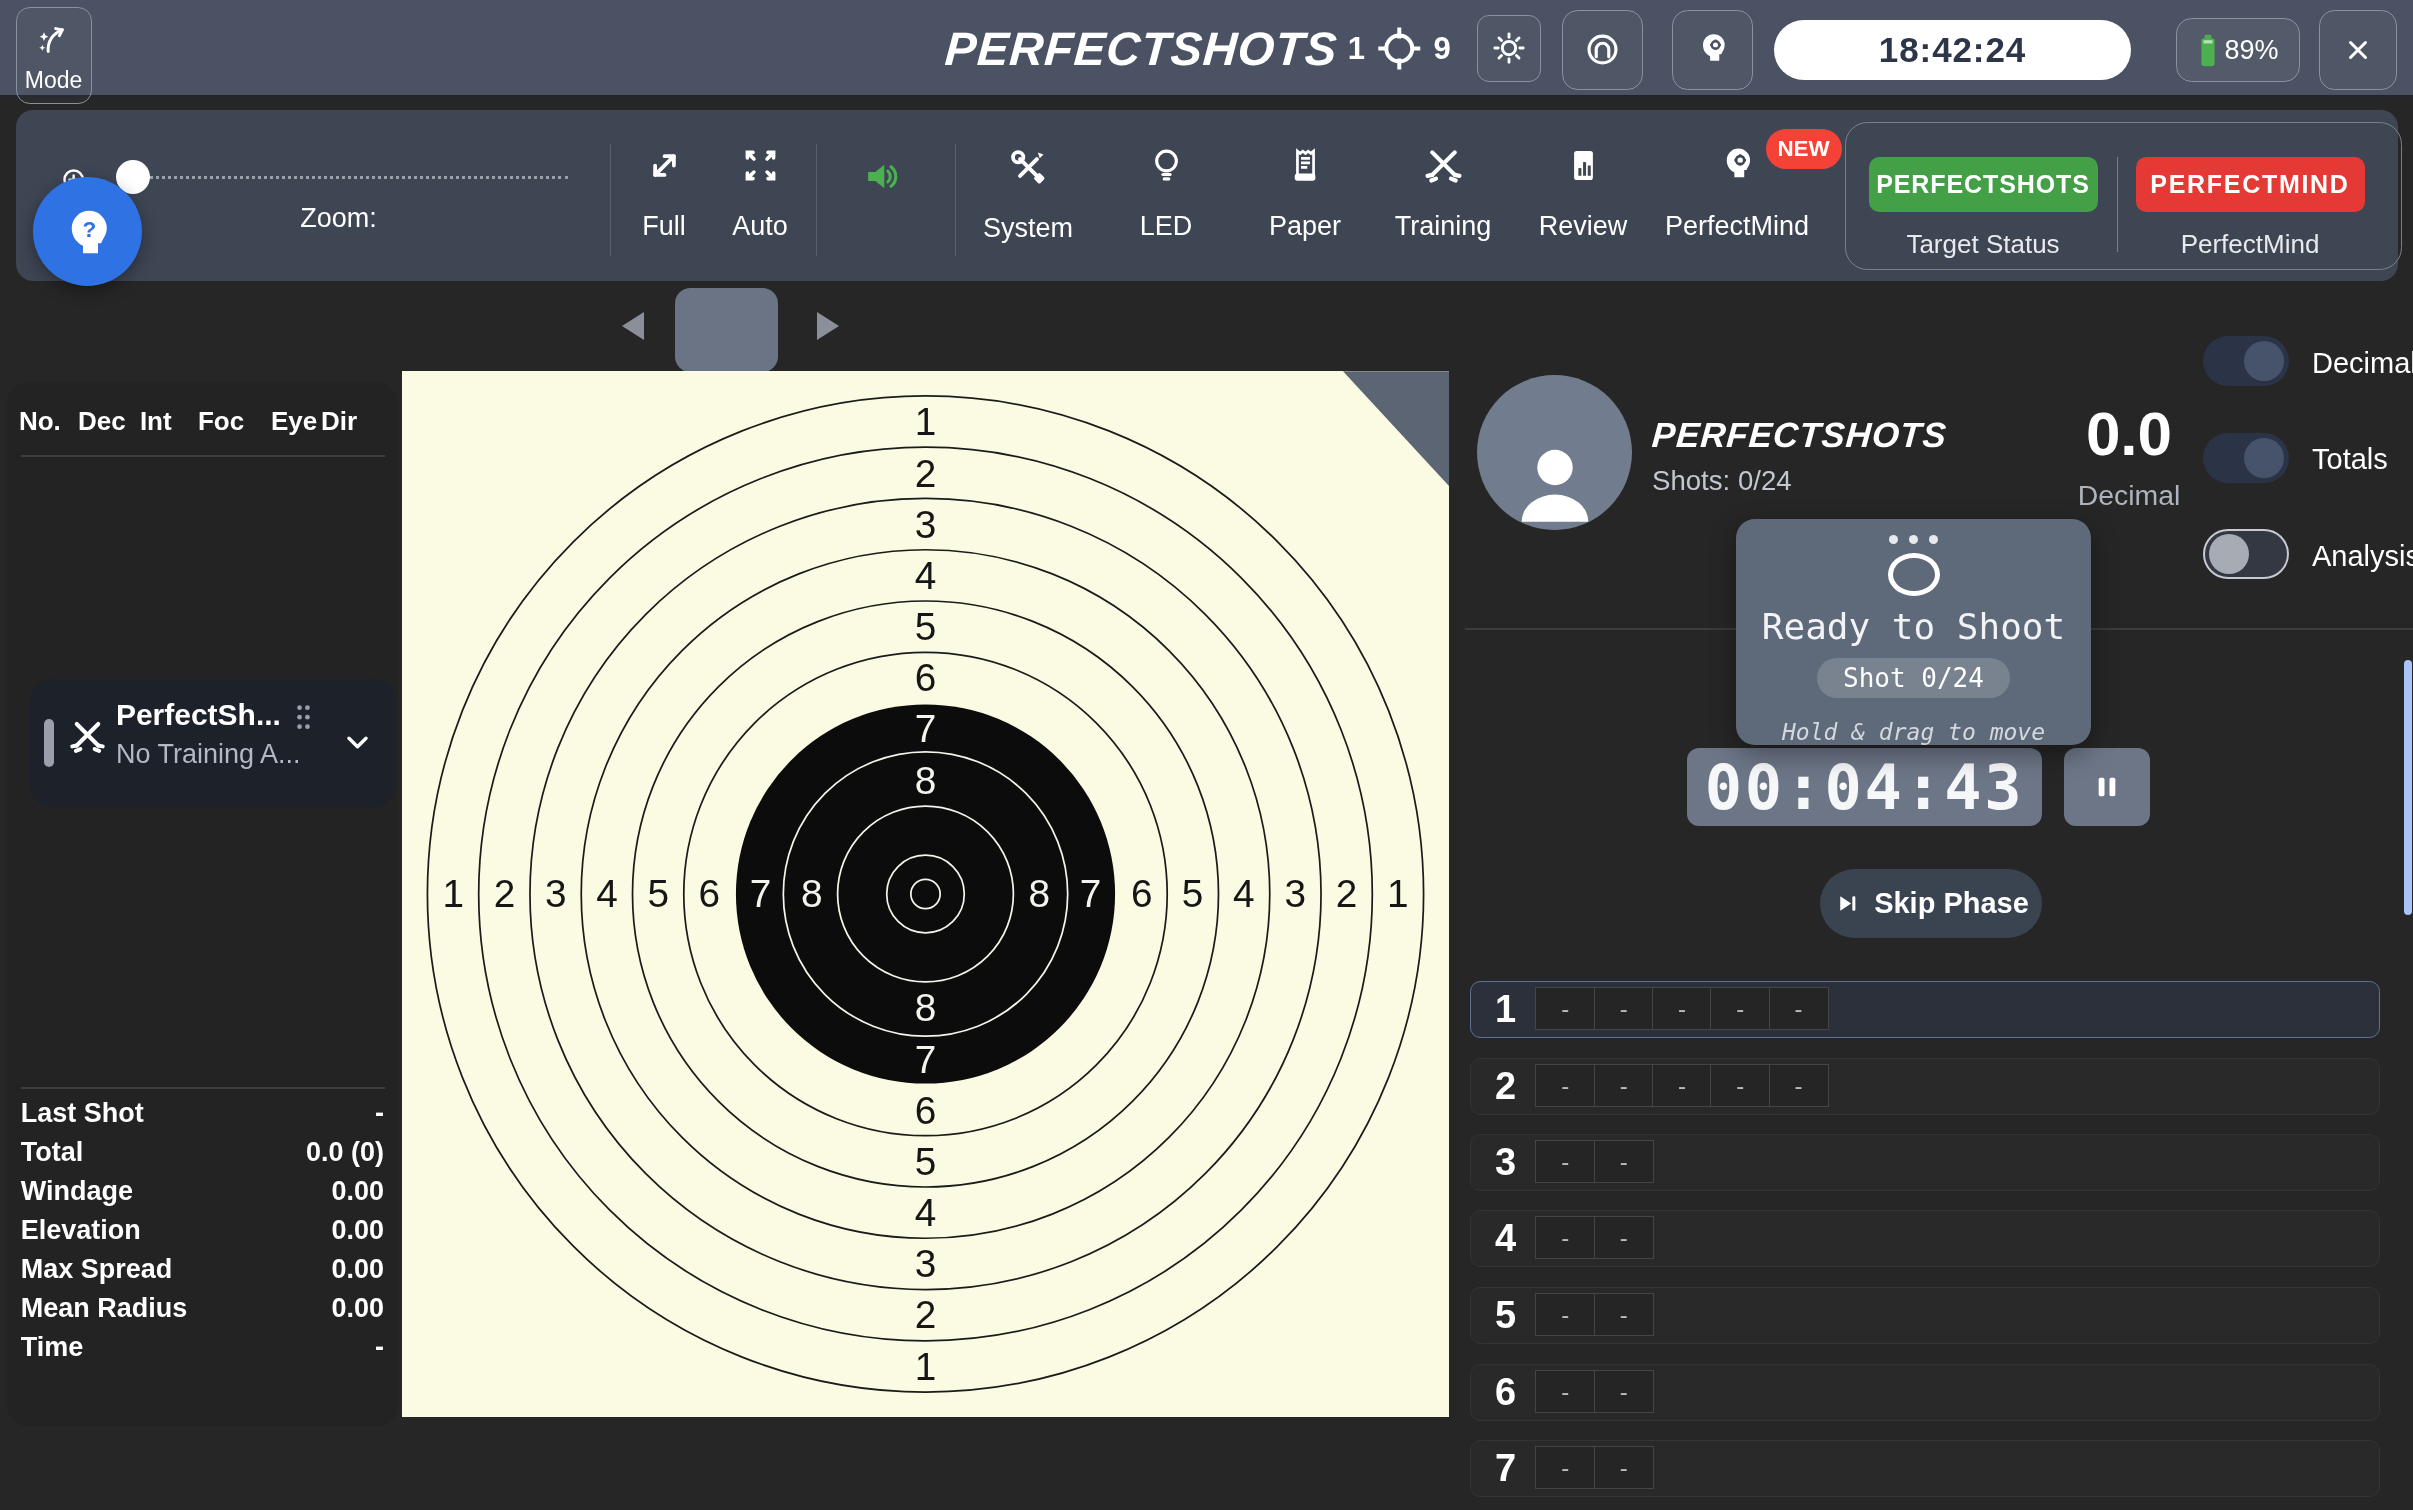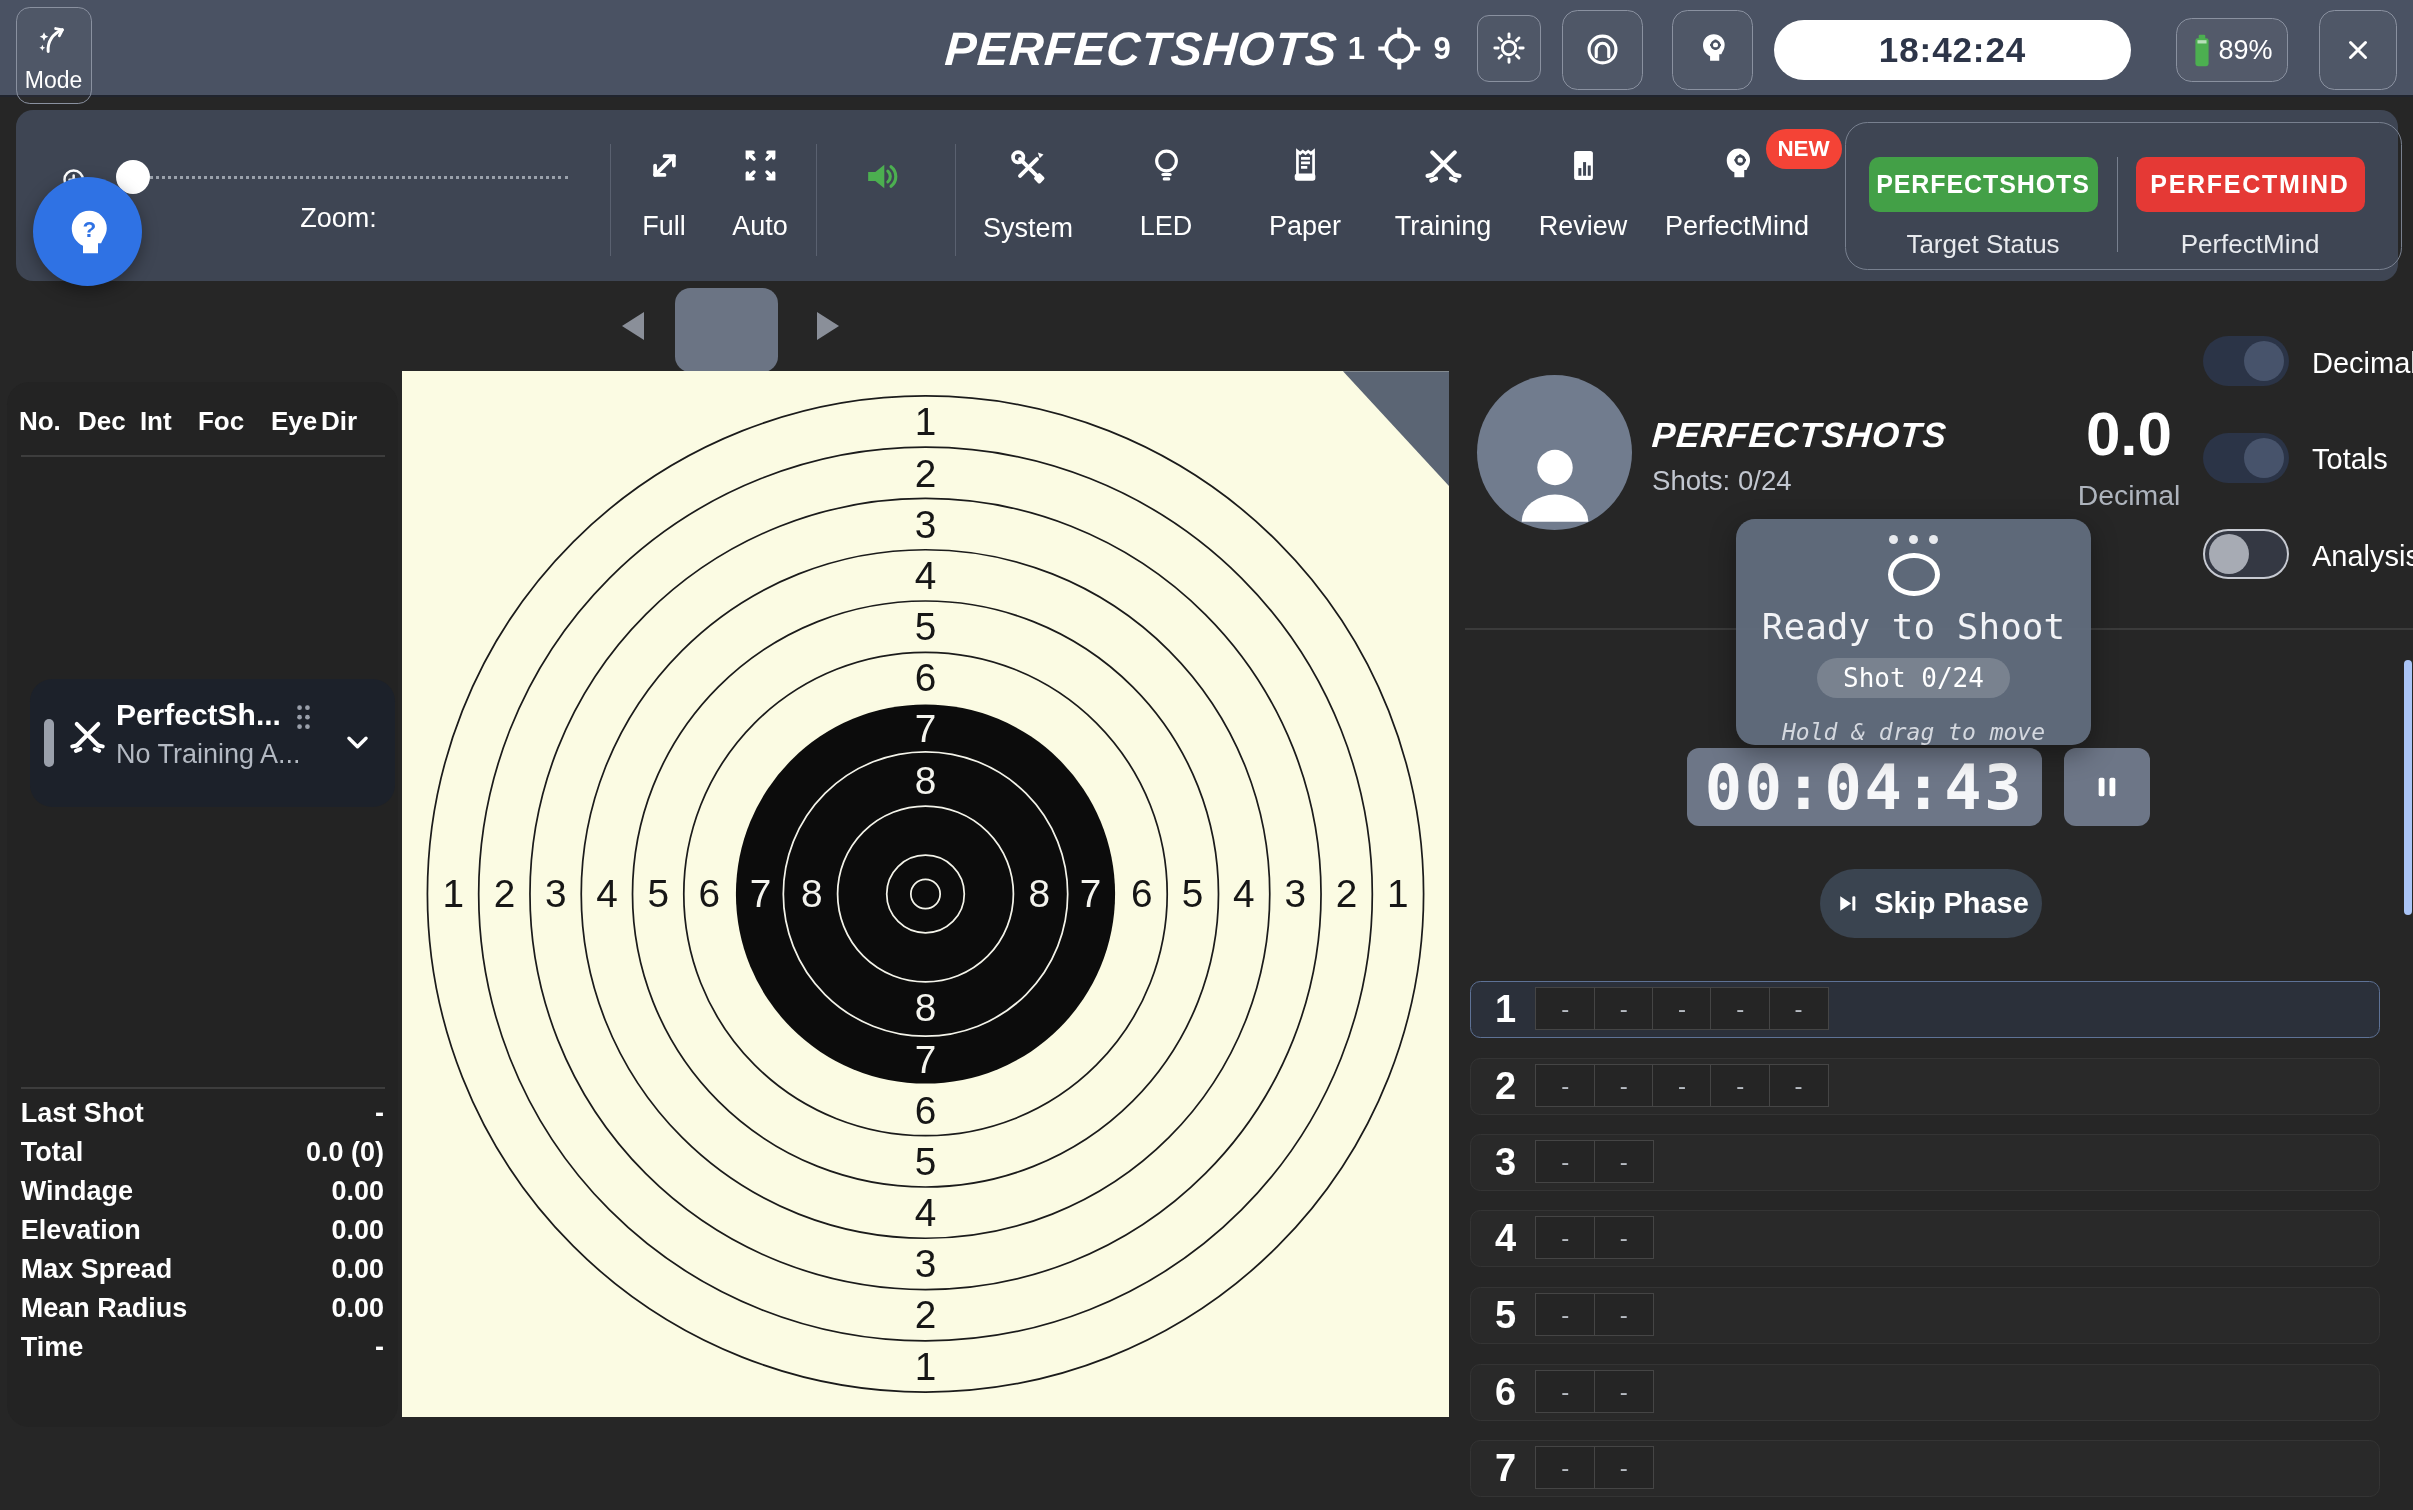--- a/index.html
+++ b/index.html
@@ -15,21 +15,21 @@
   .mode-btn span { font-size:23px; color:#fff; margin-top:1.7px; }
   .logo-wrap { left:1198px; top:48px; transform:translate(-50%,-50%); display:flex; align-items:center; gap:10.3px; }
   .logo-text { font-size:47px; font-weight:bold; font-style:italic; letter-spacing:0.9px; transform:skewX(-4deg); white-space:nowrap; }
   .logo-digit { font-size:31px; font-weight:bold; }
   .sun-btn  { left:1477px; top:14.7px; width:64px; height:67px; border-radius:12px; }
   .scope-btn{ left:1562px; top:9.5px; width:81px; height:80px; border-radius:15.5px; }
   .head-btn { left:1672px; top:9.5px; width:81px; height:80px; border-radius:15.5px; }
   .datetime { left:1774px; top:20px; width:357px; height:60px; background:#fff; border-radius:30px;
               display:flex; align-items:center; justify-content:center; gap:22.4px; cursor:pointer; }
   .datetime span { color:#2d3548; font-size:35px; font-weight:bold; letter-spacing:0.9px; }
-  .battery-pill { left:2176px; top:18px; width:112px; height:64px; border:1.7px solid #8a91a0; border-radius:15.5px;
+  .battery-pill { left:2176px; top:18px; width:124px; height:64px; border:1.7px solid #8a91a0; border-radius:15.5px;
                   background:rgba(255,255,255,0.05); display:flex; align-items:center; justify-content:center; gap:6.9px; }
   .battery-pill span { font-size:27px; color:#fff; }
   .close-btn { left:2319px; top:9.5px; width:78px; height:80px; border-radius:15.5px; }
 
   
   .toolbar { left:15.5px; top:110px; width:2382px; height:171px; background:#3e4553; border-radius:17px; z-index:20; }
   .tb-divider { width:1.7px; background:#5a6170; top:34px; height:112px; }
   .zoom-icon { left:41px; top:53px; cursor:pointer; }
   .slider-knob { left:100px; top:50px; width:34px; height:34px; border-radius:50%; background:#fff; cursor:pointer; z-index:2; }
   .slider-track { left:121px; top:66px; width:431px; border-top:3.4px dotted #9aa1ab; cursor:pointer; }

